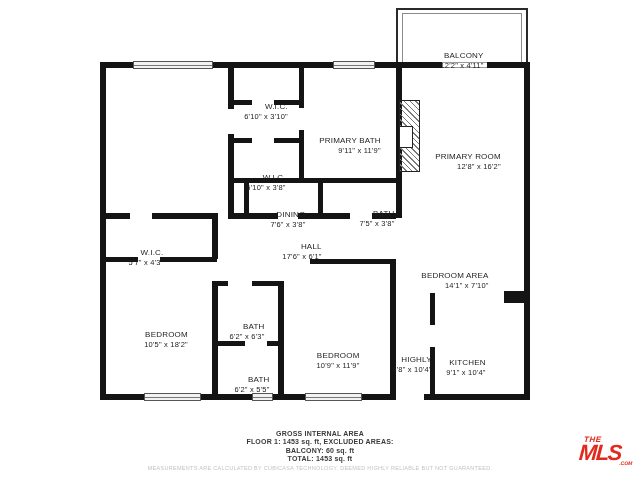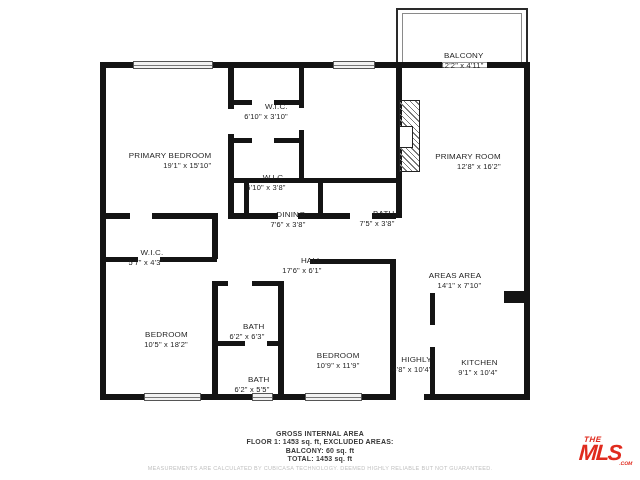--- a/index.html
+++ b/index.html
@@ -87,50 +87,50 @@
   <div class="fp-inner" style="left:399px;top:126px;width:14px;height:22px"></div>
 
   <div class="room-label" style="left:462px;top:37px">
     <span class="rname">BALCONY</span>
     <span class="rdims">12'2" x 4'11"</span>
   </div>
   <div class="room-label" style="left:266px;top:88px">
     <span class="rname">W.I.C.</span>
     <span class="rdims">6'10" x 3'10"</span>
   </div>
+  <div class="room-label" style="left:350px;top:122px">
+    <span class="rname">PRIMARY BATH</span>
+    <span class="rdims">9'11" x 11'9"</span>
+  </div>
   <div class="room-label" style="left:468px;top:138px">
     <span class="rname">PRIMARY ROOM</span>
     <span class="rdims">12'8" x 16'2"</span>
-  </div>
-  <div class="room-label" style="left:170px;top:137px">
-    <span class="rname">PRIMARY BEDROOM</span>
-    <span class="rdims">19'1" x 15'10"</span>
   </div>
   <div class="room-label" style="left:266px;top:159px">
     <span class="rname">W.I.C.</span>
     <span class="rdims">6'10" x 3'8"</span>
   </div>
   <div class="room-label" style="left:288px;top:196px">
     <span class="rname">DINING</span>
     <span class="rdims">7'6" x 3'8"</span>
   </div>
   <div class="room-label" style="left:377px;top:195px">
     <span class="rname">BATH</span>
     <span class="rdims">7'5" x 3'8"</span>
   </div>
   <div class="room-label" style="left:146px;top:234px">
     <span class="rname">W.I.C.</span>
     <span class="rdims">5'7" x 4'3"</span>
   </div>
-  <div class="room-label" style="left:302px;top:242px">
+  <div class="room-label" style="left:302px;top:228px">
     <span class="rname">HALL</span>
     <span class="rdims">17'6" x 6'1"</span>
   </div>
   <div class="room-label" style="left:455px;top:257px">
-    <span class="rname">AREAS AREA</span>
+    <span class="rname">BEDROOM AREA</span>
     <span class="rdims">14'1" x 7'10"</span>
   </div>
   <div class="room-label" style="left:166px;top:316px">
     <span class="rname">BEDROOM</span>
     <span class="rdims">10'5" x 18'2"</span>
   </div>
   <div class="room-label" style="left:247px;top:308px">
     <span class="rname">BATH</span>
     <span class="rdims">6'2" x 6'3"</span>
   </div>
@@ -139,21 +139,21 @@
     <span class="rdims">10'9" x 11'9"</span>
   </div>
   <div class="room-label" style="left:252px;top:361px">
     <span class="rname">BATH</span>
     <span class="rdims">6'2" x 5'5"</span>
   </div>
   <div class="room-label" style="left:412px;top:341px">
     <span class="rname">HIGHLY</span>
     <span class="rdims">4'8" x 10'4"</span>
   </div>
-  <div class="room-label" style="left:478px;top:344px">
+  <div class="room-label" style="left:466px;top:344px">
     <span class="rname">KITCHEN</span>
     <span class="rdims">9'1" x 10'4"</span>
   </div>
 
   <div class="footer">
     <div>GROSS INTERNAL AREA</div>
     <div>FLOOR 1: 1453 sq. ft, EXCLUDED AREAS:</div>
     <div>BALCONY: 60 sq. ft</div>
     <div>TOTAL: 1453 sq. ft</div>
     <div class="disclaimer">MEASUREMENTS ARE CALCULATED BY CUBICASA TECHNOLOGY. DEEMED HIGHLY RELIABLE BUT NOT GUARANTEED.</div>

